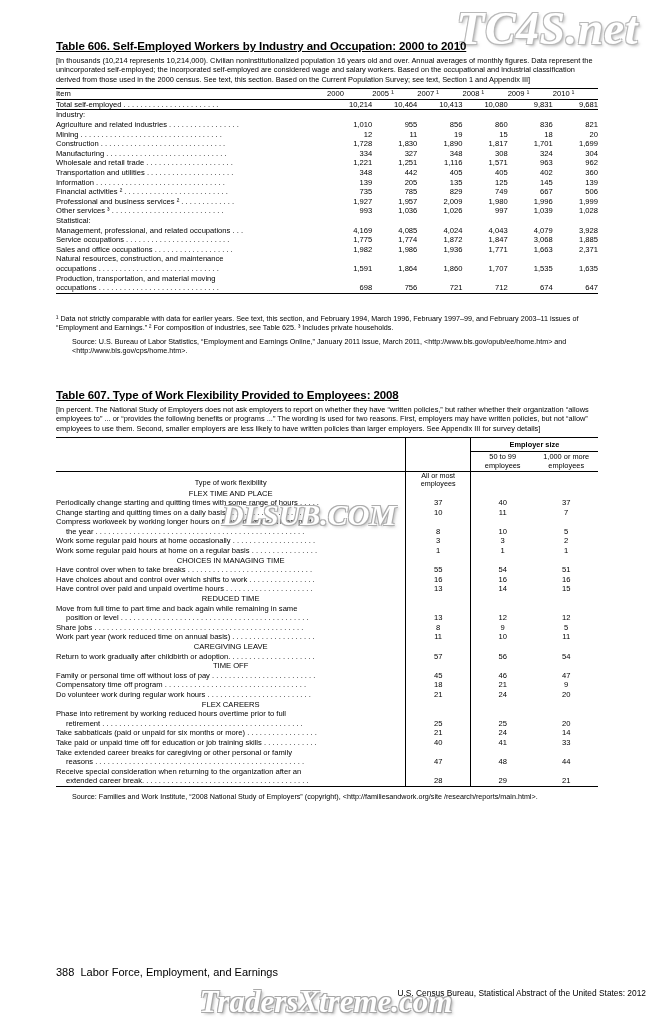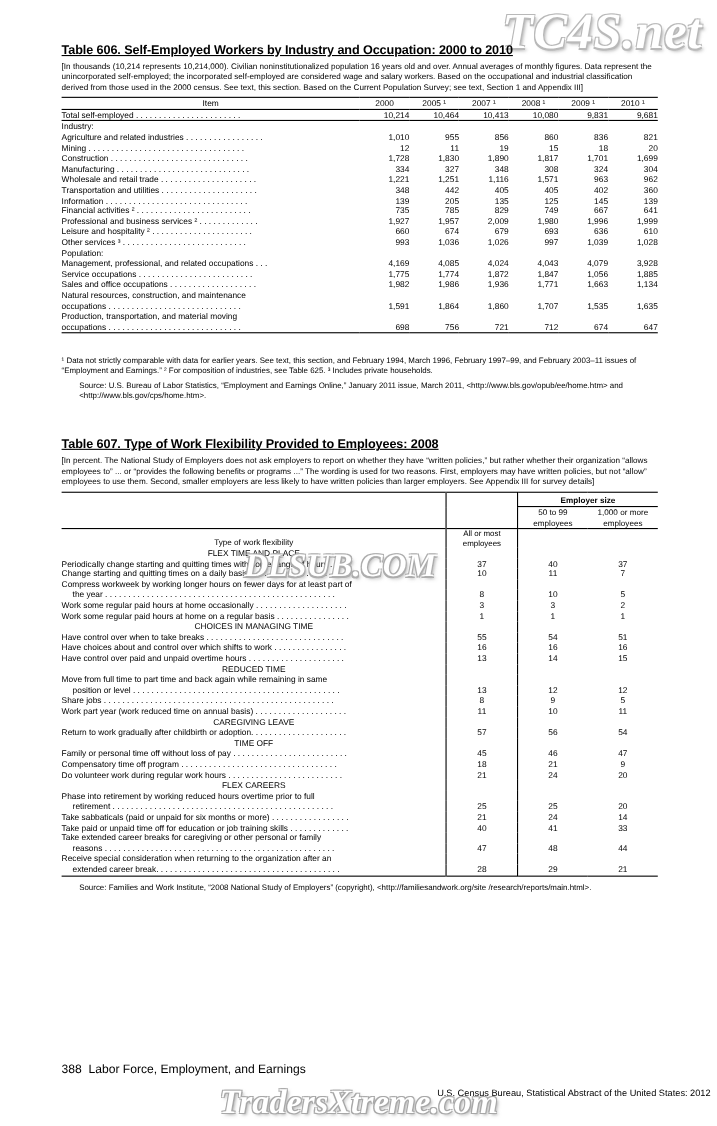--- a/index.html
+++ b/index.html
@@ -99,21 +99,21 @@
   table.data th, table.data td {
     padding: 0;
     vertical-align: bottom;
     font-weight: normal;
   }
   .rule-top { border-top: 1.2px solid #000; }
   .rule-bot { border-bottom: 1.2px solid #000; }
   .rule-thin-bot { border-bottom: 0.6px solid #000; }
 
   .hdr-row th {
-    text-align: center;
+    text-align: left;
     font-size: 7.6px;
     font-weight: bold;
     padding: 2px 0 2px 0;
   }
   .hdr-row th.item-col { width: 270px; }
   .num-col { width: 45px; text-align: right; }
 
   td.item {
     text-align: left;
     padding-left: 0;
@@ -283,80 +283,71 @@
               <td class="num">145</td>
               <td class="num">139</td>
             </tr>
           <tr>
               <td class="item indent1">Financial activities ² . . . . . . . . . . . . . . . . . . . . . . . . .</td>
               <td class="num">735</td>
               <td class="num">785</td>
               <td class="num">829</td>
               <td class="num">749</td>
               <td class="num">667</td>
-              <td class="num">641</td>
+              <td class="num">506</td>
             </tr>
           <tr>
               <td class="item indent1">Professional and business services ² . . . . . . . . . . . . .</td>
               <td class="num">1,927</td>
               <td class="num">1,957</td>
               <td class="num">2,009</td>
               <td class="num">1,980</td>
               <td class="num">1,996</td>
               <td class="num">1,999</td>
             </tr>
           <tr>
-              <td class="item indent1">Leisure and hospitality ² . . . . . . . . . . . . . . . . . . . . . .</td>
-              <td class="num">660</td>
-              <td class="num">674</td>
-              <td class="num">679</td>
-              <td class="num">693</td>
-              <td class="num">636</td>
-              <td class="num">610</td>
-            </tr>
-          <tr>
               <td class="item indent1">Other services ³ . . . . . . . . . . . . . . . . . . . . . . . . . . .</td>
               <td class="num">993</td>
               <td class="num">1,036</td>
               <td class="num">1,026</td>
               <td class="num">997</td>
               <td class="num">1,039</td>
               <td class="num">1,028</td>
             </tr>
 
           <tr>
-            <td class="item sect" colspan="7">Population:</td>
+            <td class="item sect" colspan="7">Statistical:</td>
           </tr>
 
           <tr>
               <td class="item indent1">Management, professional, and related occupations . . .</td>
               <td class="num">4,169</td>
               <td class="num">4,085</td>
               <td class="num">4,024</td>
               <td class="num">4,043</td>
               <td class="num">4,079</td>
               <td class="num">3,928</td>
             </tr>
           <tr>
               <td class="item indent1">Service occupations . . . . . . . . . . . . . . . . . . . . . . . . .</td>
               <td class="num">1,775</td>
               <td class="num">1,774</td>
               <td class="num">1,872</td>
               <td class="num">1,847</td>
-              <td class="num">1,056</td>
+              <td class="num">3,068</td>
               <td class="num">1,885</td>
             </tr>
           <tr>
               <td class="item indent1">Sales and office occupations . . . . . . . . . . . . . . . . . . .</td>
               <td class="num">1,982</td>
               <td class="num">1,986</td>
               <td class="num">1,936</td>
               <td class="num">1,771</td>
               <td class="num">1,663</td>
-              <td class="num">1,134</td>
+              <td class="num">2,371</td>
             </tr>
           <tr>
               <td class="item indent1" colspan="7">Natural resources, construction, and maintenance</td>
             </tr>
           <tr>
               <td class="item indent2">occupations . . . . . . . . . . . . . . . . . . . . . . . . . . . . .</td>
               <td class="num">1,591</td>
               <td class="num">1,864</td>
               <td class="num">1,860</td>
               <td class="num">1,707</td>

